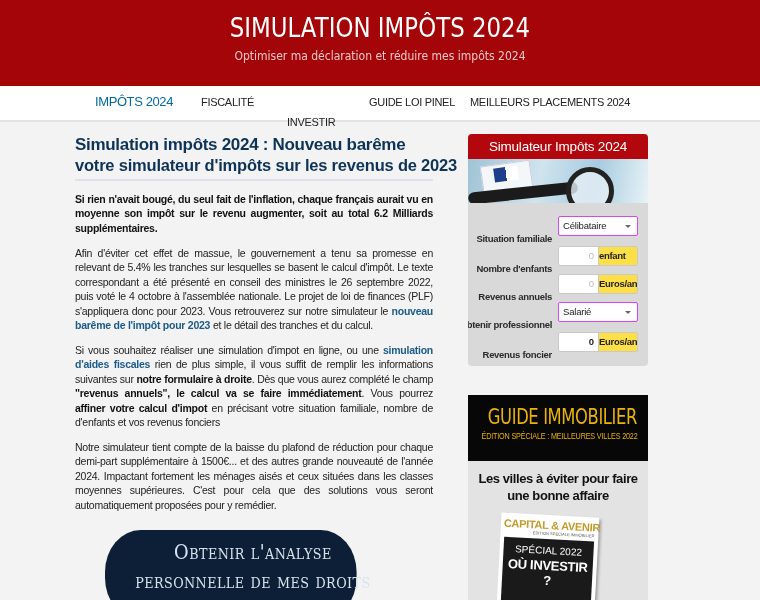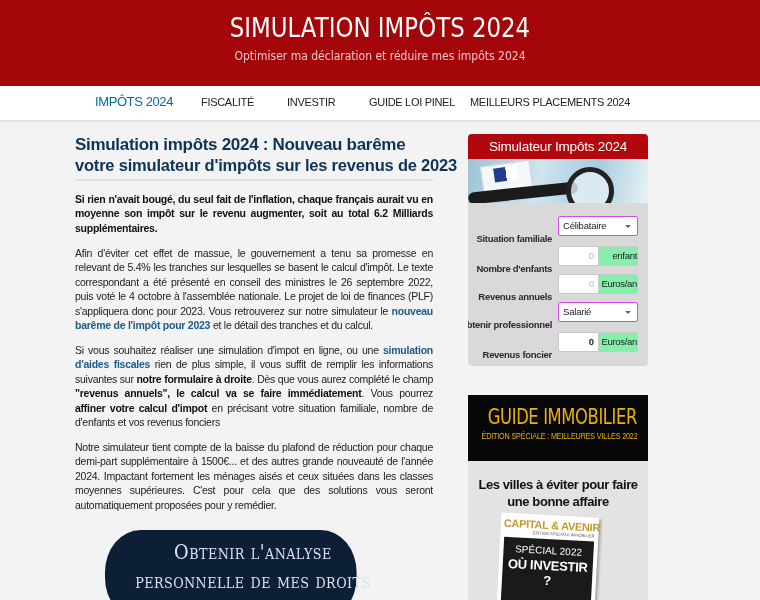--- a/index.html
+++ b/index.html
@@ -26,45 +26,45 @@
   .sim-img .paper { position: absolute; left: 14px; top: 4px; width: 50px; height: 34px; background: #f4f7fa; transform: rotate(-8deg); border: 1px solid #ccd; }
   .sim-img .flag { position: absolute; left: 26px; top: 8px; width: 24px; height: 14px; background: linear-gradient(90deg, #1d3e8a 0 50%, #fff 50%); transform: rotate(-8deg); }
   .sim-img .handle { position: absolute; left: 0px; top: 28px; width: 110px; height: 12px; background: #1b1b1b; border-radius: 6px; transform: rotate(-6deg); }
   .sim-img .lens { position: absolute; left: 98px; top: 8px; width: 48px; height: 48px; border-radius: 50%; border: 5px solid #222; background: rgba(230,240,245,0.8); }
   .form-row { position: absolute; left: 0; width: 180px; height: 20px; }
   .form-label { position: absolute; right: 96px; top: 13px; height: 20px; line-height: 20px; font-size: 9.5px; font-weight: bold; color: #2a2a2a; white-space: nowrap; letter-spacing: -0.3px; }
   .select { position: absolute; left: 90px; top: 0; width: 80px; height: 20px; background: #fff; border: 1px solid #d946ef; border-radius: 2px; font-size: 9.5px; line-height: 18px; padding-left: 4px; color: #222; letter-spacing: -0.2px; }
   .select .caret { position: absolute; right: 6px; top: 8px; width: 0; height: 0; border-left: 3px solid transparent; border-right: 3px solid transparent; border-top: 3px solid #666; }
   .input { position: absolute; left: 90px; top: 0; width: 41px; height: 20px; background: #fff; border: 1px solid #c9c9c9; border-radius: 2px 0 0 2px; font-size: 9.5px; text-align: right; padding-right: 4px; line-height: 18px; color: #bbb; }
   .input.filled { color: #222; font-weight: bold; }
-  .addon { position: absolute; left: 130px; top: 0; width: 40px; height: 20px; background: #86efac; border: 1px solid #c9c9c9; border-radius: 0 2px 2px 0; font-size: 9.5px; text-align: right; line-height: 18px; color: #222; font-weight: normal; letter-spacing: -0.3px; }
+  .addon { position: absolute; left: 130px; top: 0; width: 40px; height: 20px; background: #fde047; border: 1px solid #c9c9c9; border-radius: 0 2px 2px 0; font-size: 9.5px; text-align: left; line-height: 18px; color: #222; font-weight: bold; letter-spacing: -0.3px; }
   .guide { position: absolute; left: 0; top: 261px; width: 180px; height: 205px; background: #e3e3e3; overflow: hidden; }
   .guide-top { height: 66px; background: #070707; color: #eab308; text-align: center; }
   .guide-title { font-family: "DejaVu Sans", sans-serif; font-size: 21px; padding-top: 10px; letter-spacing: -0.5px; transform: scaleX(0.78); transform-origin: center; white-space: nowrap; }
   .guide-sub { font-size: 8.5px; margin-top: 2px; letter-spacing: -0.2px; transform: scaleX(0.85); transform-origin: center; white-space: nowrap; }
-  .guide-text { text-align: center; font-weight: bold; font-size: 13px; line-height: 17px; color: #111; padding-top: 15px; letter-spacing: -0.4px; }
+  .guide-text { text-align: center; font-weight: bold; font-size: 13px; line-height: 17px; color: #111; padding-top: 9px; letter-spacing: -0.4px; }
   .mag { position: absolute; left: 30px; top: 120px; width: 98px; height: 130px; background: #fff; transform: rotate(3deg); box-shadow: 2px 2px 3px rgba(0,0,0,0.3); }
   .mag-brand { font-size: 11px; font-weight: bold; color: #c49a2a; padding: 4px 3px 0; letter-spacing: -0.3px; white-space: nowrap; }
   .mag-ed { font-size: 4px; color: #555; text-align: right; padding-right: 4px; }
   .mag-cover { margin: 3px 4px; height: 100px; background: #1a1a1a; color: #fff; text-align: center; }
   .mag-l1 { font-size: 10px; padding-top: 6px; letter-spacing: 0px; }
   .mag-l2 { font-size: 13px; font-weight: bold; margin-top: 2px; letter-spacing: -0.3px; }
 </style>
 </head>
 <body>
 
 <div class="header">
   <div class="site-title">SIMULATION IMPÔTS 2024</div>
   <div class="site-tagline">Optimiser ma déclaration et réduire mes impôts 2024</div>
 </div>
 
 <div class="nav">
   <a class="nav-item home" style="left:95px;">IMPÔTS 2024</a>
   <a class="nav-item" style="left:201px;">FISCALITÉ</a>
-  <a class="nav-item" style="left:287px;">INVESTIR</a>
+  <a class="nav-item" style="left:287px;margin-top:20px;">INVESTIR</a>
   <a class="nav-item" style="left:369px;">GUIDE LOI PINEL</a>
   <a class="nav-item" style="left:470px;">MEILLEURS PLACEMENTS 2024</a>
 </div>
 
 <div class="main">
   <h1 class="h1">Simulation impôts 2024 : Nouveau barême</h1>
   <h2 class="h2">votre simulateur d'impôts sur les revenus de 2023</h2>
   <div class="divider"></div>
 
   <p class="para" style="top:70px;"><b>Si rien n'avait bougé, du seul fait de l'inflation, chaque français aurait vu en moyenne son impôt sur le revenu augmenter, soit au total 6.2 Milliards supplémentaires.</b></p>

